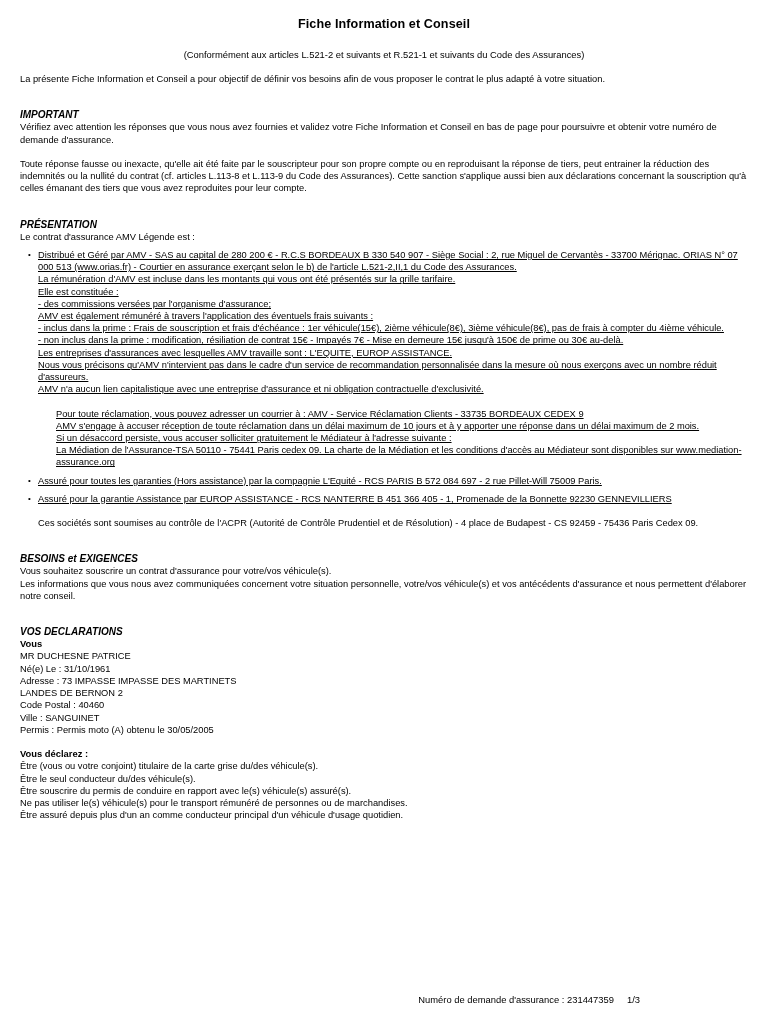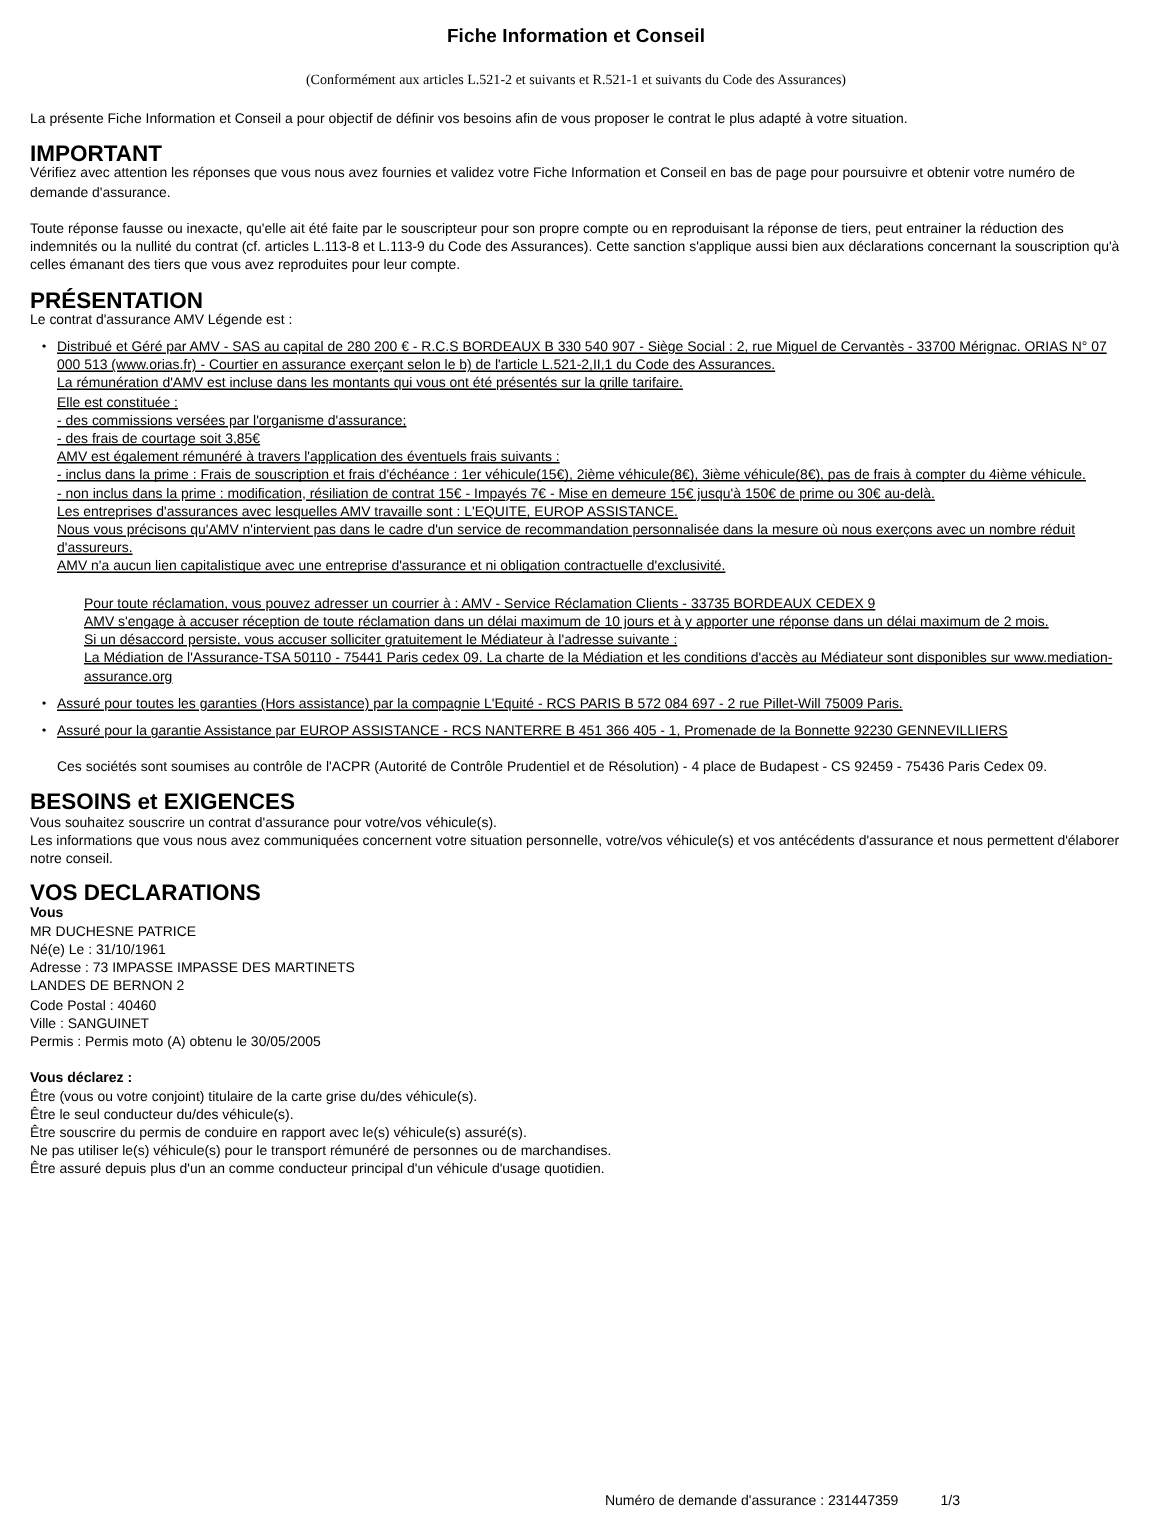--- a/index.html
+++ b/index.html
@@ -37,35 +37,35 @@
     font-size: 12.6px;
     line-height: 16px;
     margin: 0 0 1px 0;
     letter-spacing: 0.1px;
   }
   .doc-subtitle {
     text-align: center;
     font-size: 9.4px;
     line-height: 13px;
     margin: 16px 0 0 0;
-    font-family: Liberation Serif, serif;
   }
   p {
     margin: 0;
   }
   .para {
     margin-top: 12px;
   }
   .tight {
     margin-top: 0;
   }
   .heading {
     font-weight: bold;
-    margin-top: 12px;
-    font-size: 15px;
+    margin-top: 24px;
+    font-size: 10px;
+    font-style: italic;
   }
   .heading-nomargin {
     font-weight: bold;
     margin-top: 0;
     font-size: 9.4px;
   }
   .bullet-list {
     margin: 0;
     padding: 0;
     list-style: none;
@@ -96,21 +96,21 @@
   }
   .footer {
     position: absolute;
     left: 0;
     right: 20px;
     bottom: 18px;
     text-align: right;
     font-size: 9.4px;
   }
   .footer .num {
-    margin-right: 28px;
+    margin-right: 13px;
     text-align: right;
   }
   .decl-line {
     margin-top: 0;
   }
 </style>
 </head>
 <body>
 
 <div class="page">
@@ -128,21 +128,20 @@
 
     <p class="heading">PRÉSENTATION</p>
     <p class="tight">Le contrat d'assurance AMV Légende est :</p>
 
     <ul class="bullet-list">
       <li class="bullet-item">
         <span>Distribué et Géré par AMV - SAS au capital de 280 200 € - R.C.S BORDEAUX B 330 540 907 - Siège Social : 2, rue Miguel de Cervantès - 33700 Mérignac. ORIAS N° 07 000 513 (www.orias.fr) - Courtier en assurance exerçant selon le b) de l'article L.521-2,II,1 du Code des Assurances.</span>
         <div>La rémunération d'AMV est incluse dans les montants qui vous ont été présentés sur la grille tarifaire.</div>
         <div> Elle est constituée :</div>
         <div>- des commissions versées par l'organisme d'assurance;</div>
-        <div>- des frais de courtage soit 3,85€</div>
         <div>AMV est également rémunéré à travers l'application des éventuels frais suivants :</div>
         <div>- inclus dans la prime : Frais de souscription et frais d'échéance : 1er véhicule(15€), 2ième véhicule(8€), 3ième véhicule(8€),  pas de frais à compter du 4ième véhicule.</div>
         <div>- non inclus dans la prime : modification, résiliation de contrat 15€ - Impayés 7€ - Mise en demeure 15€ jusqu'à 150€ de prime ou 30€ au-delà.</div>
         <div>Les entreprises d'assurances avec lesquelles AMV travaille sont : L'EQUITE,  EUROP ASSISTANCE.</div>
         <div>Nous vous précisons qu'AMV n'intervient pas dans le cadre d'un service de recommandation personnalisée dans la mesure où nous exerçons avec un nombre réduit d'assureurs.</div>
         <div>AMV n'a aucun lien capitalistique avec une entreprise d'assurance et ni obligation contractuelle d'exclusivité.</div>
         <div class="blank-line"></div>
         <div class="sub-indent">Pour toute réclamation, vous pouvez adresser un courrier à : AMV - Service Réclamation Clients - 33735 BORDEAUX CEDEX 9</div>
         <div class="sub-indent">AMV s'engage à accuser réception de toute réclamation dans un délai maximum de 10 jours et à y apporter une réponse dans un délai maximum de 2 mois.</div>
         <div class="sub-indent">Si un désaccord persiste, vous accuser solliciter gratuitement le Médiateur à l'adresse suivante :</div>

